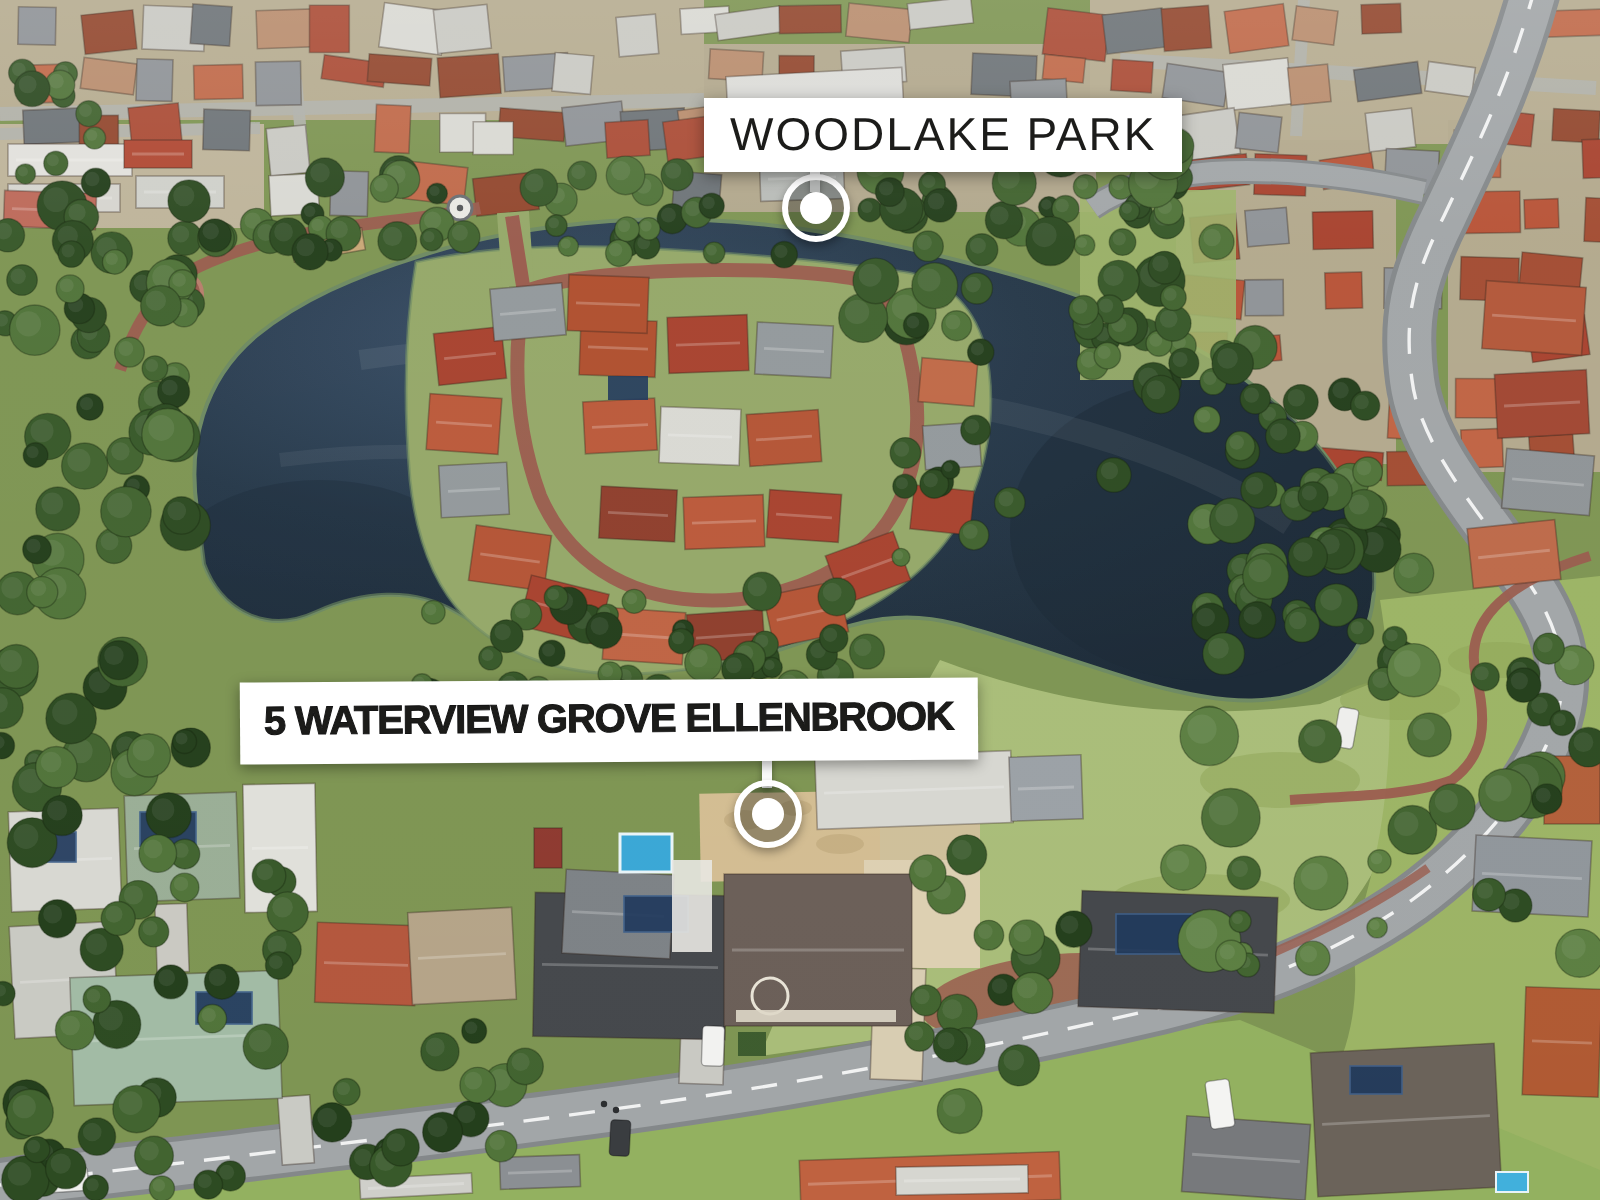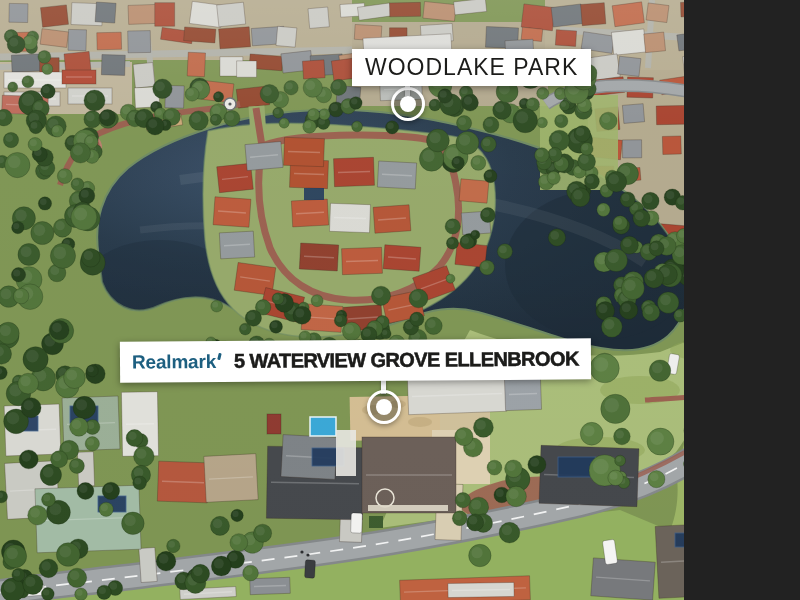--- a/index.html
+++ b/index.html
@@ -1,16 +1,16 @@
 <!DOCTYPE html>
 <html style="--label-background: #ffffff; --label-text: #1c1c1a; --brand-blue: #1d5f80; --marker-white: #ffffff; --lake-water: #27394a; --lake-deep: #1b2936; --grass-green: #8fae5e; --park-grass: #a9bd79; --road-gray: #a2a6a8; --road-casing: #84888a; --brick-path: #9a5c4e; --sand-lot: #d3bd92; --roof-terracotta: #b4543a;"><head>
 <meta charset="utf-8">
 <style>
   html,body{margin:0;padding:0;background:#222;}
-  .stage{position:relative;width:684px;height:600px;overflow:hidden;
+  .stage{position:relative;width:800px;height:600px;overflow:hidden;
          font-family:"Liberation Sans","DejaVu Sans",sans-serif;background:#ef4444;}
   .stage svg{position:absolute;inset:0;display:block;}
   
   .label{position:absolute;display:inline-flex;align-items:center;
          background:var(--label-background,#fff);color:var(--label-text,#1c1c1a);
          box-shadow:0 2px 7px rgba(0,0,0,.38);white-space:nowrap;z-index:30;}
   .park-label{left:352px;top:49px;height:37px;padding:0 13px;
               font-size:23px;font-weight:400;letter-spacing:1px;}
   .addr-label{left:120px;top:340px;height:41px;padding:0 12px;gap:13px;
               transform:rotate(-0.4deg);}
@@ -1144,24 +1144,20 @@
 
 <div class="label park-label">
   <span>WOODLAKE PARK</span>
 </div>
 <div class="stem" style="left:405px;top:85px;height:11px;"></div>
 <div class="ring" style="left:391px;top:87px;">
   <div class="dot"></div>
 </div>
 
 <div class="label addr-label">
-  <span class="brand">
-        <span>Realmark</span>
-        <span class="brand-tick"></span>
-      </span>
   <span class="addr-text">5 WATERVIEW GROVE ELLENBROOK</span>
 </div>
 <div class="stem" style="left:381px;top:379px;height:15px;"></div>
 <div class="ring" style="left:367px;top:390px;">
   <div class="dot"></div>
 </div>
 
 </div>
 
 </body></html>

